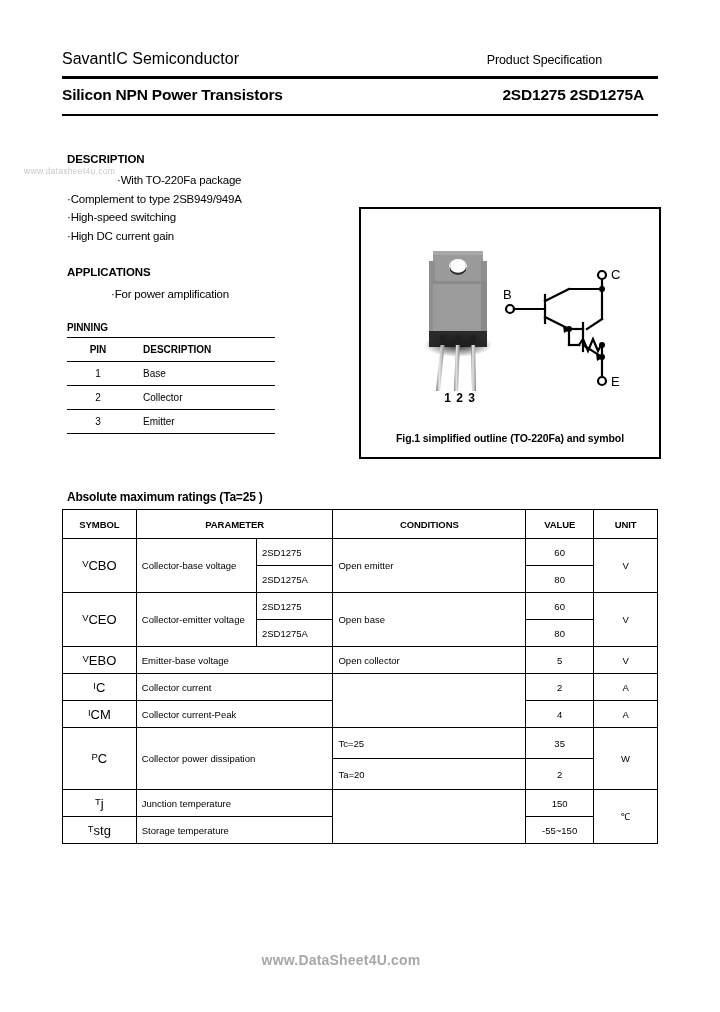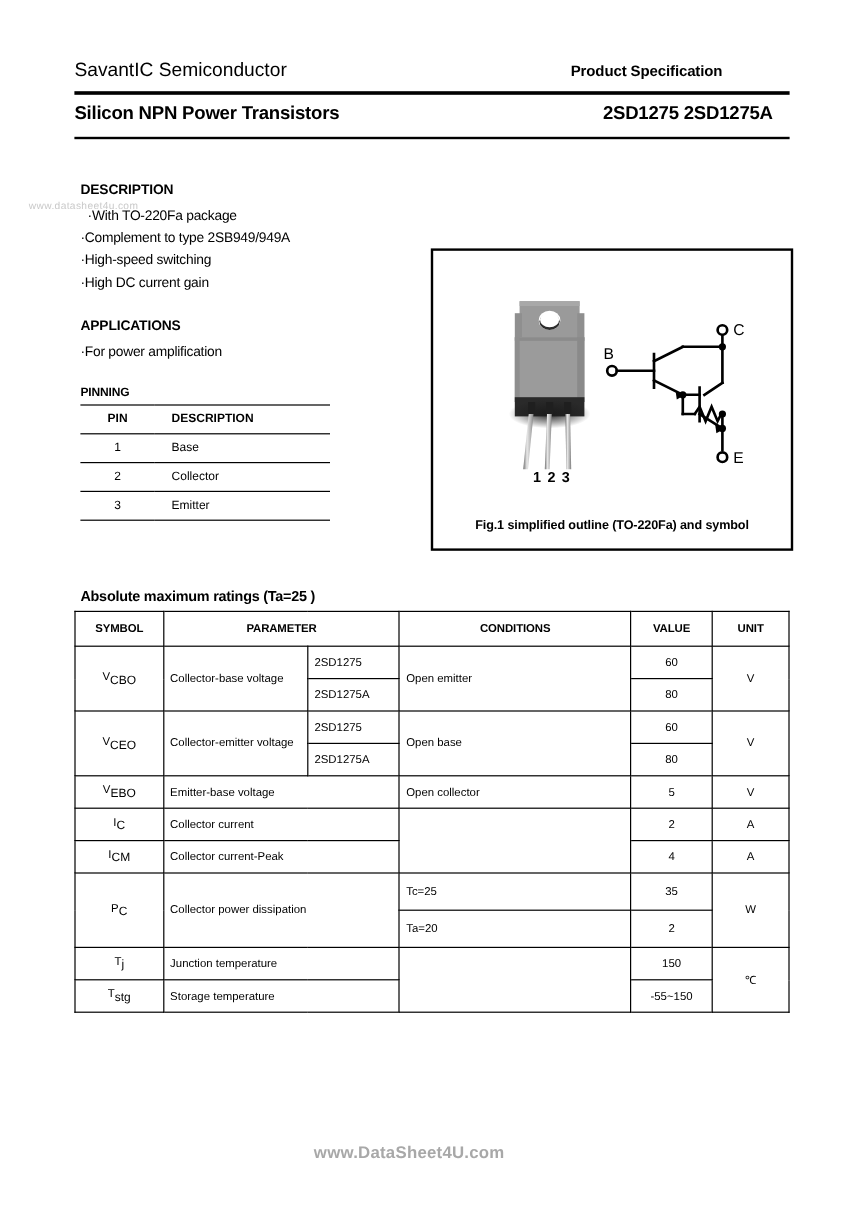--- a/index.html
+++ b/index.html
@@ -29,21 +29,21 @@
     left: 62px;
     width: 596px;
     display: flex;
     justify-content: space-between;
     align-items: baseline;
     gap: 23px;
   }
   .hdr-top { top: 50px; }
   .hdr-spec {
     font-size: 12.5px;
-    font-weight: bold;
+    font-weight: normal;
     letter-spacing: -0.1px;
     margin-right: 56px;
   }
   .rule-thick {
     position: absolute;
     left: 62px;
     width: 596px;
     height: 3px;
     background: #000;
   }
@@ -82,21 +82,21 @@
   .bullets {
     position: absolute;
     left: 67px;
     font-size: 11.5px;
     line-height: 18.5px;
     letter-spacing: -0.2px;
   }
   #desc-bullets { top: 171px; }
   #apps-bullets { top: 285px; }
   .bullets div { white-space: nowrap; }
-  .bullets div:first-child { padding-left: 6px; }
+  .bullets div:first-child { padding-left: 6px; margin-left: 44px; }
 
   
   #pinning-wrap {
     position: absolute;
     left: 67px;
     top: 322px;
     width: 208px;
   }
   #pinning-label {
     font-size: 10px;
@@ -199,21 +199,21 @@
   .c-sym  { width: 68px;  text-align: center; }
   .c-par  { width: 125px; }
   .c-sub  { width: 70px; }
   .c-cond { width: 210px; }
   .c-val  { width: 62px;  text-align: center; }
   .c-unit { width: 60px;  text-align: center; }
 
   .sym-cell { text-align: center; white-space: nowrap; }
   .val-cell { text-align: center; }
   .unit-cell { text-align: center; }
-  sub { font-size: 10px; }
+  sub { font-size: 13px; }
   .rowh { height: 27px; }
   .rowh-tall { height: 31px; }
 
   
   #wm-left {
     position: absolute;
     left: 24px;
     top: 166px;
     font-size: 8.5px;
     color: #c9c9c9;

